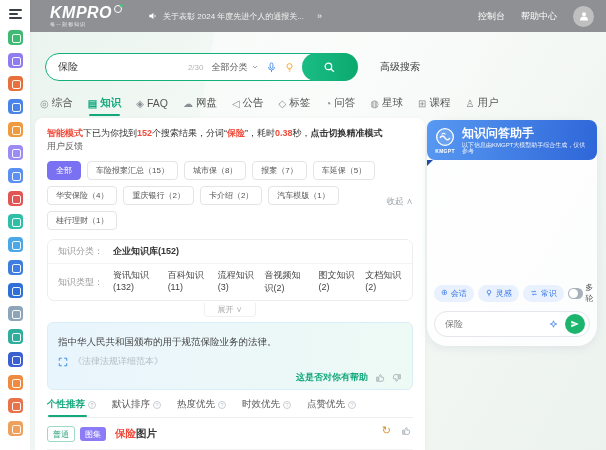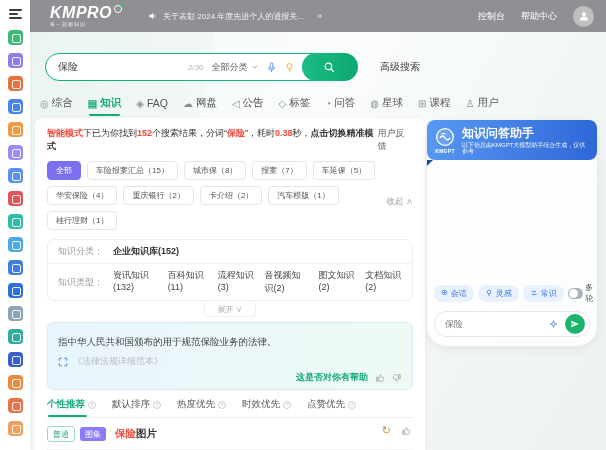--- a/index.html
+++ b/index.html
@@ -46,21 +46,21 @@
   .tabs{position:absolute;left:40px;top:96px;display:flex;gap:15px;z-index:10;}
   .tab{display:flex;align-items:center;gap:3px;font-size:10.5px;color:#555;padding-bottom:6px;position:relative;cursor:pointer;}
   .tab .tglyph{font-size:10px;color:#8a8f94;}
   .tab.active{color:#13a97c;font-weight:bold;}
   .tab.active .tglyph{color:#13a97c;}
   .tab.active::after{content:"";position:absolute;left:1px;right:1px;bottom:0;height:2px;background:#13a97c;border-radius:1px;}
 
   
   .main-card{position:absolute;left:35px;top:118px;width:390px;height:332px;background:#fff;border-radius:8px 8px 0 0;
     padding:9px 12px;overflow:hidden;z-index:10;box-shadow:0 1px 5px rgba(60,90,80,.06);}
-  .smart-row{display:flex;justify-content:space-between;font-size:9px;color:#333;}
+  .smart-row{display:flex;justify-content:space-between;font-size:9px;color:#333;flex-direction:column;}
   .red{color:#f04b3a;}.bold{font-weight:bold;}
   .feedback{color:#666;cursor:pointer;}
   .chips{position:relative;display:flex;flex-wrap:wrap;gap:6px;margin-top:8px;}
   .chip{font-size:8px;color:#555;border:1px solid #e4e4e4;border-radius:4px;padding:3px 8px;background:#fff;cursor:pointer;white-space:nowrap;}
   .chip.active{background:#7a71f2;border-color:#7a71f2;color:#fff;}
   .collapse{position:absolute;right:0;bottom:3px;font-size:8.5px;color:#9aa0a6;cursor:pointer;background:#fff;padding-left:4px;}
   .cat-box{border:1px solid #ededed;border-radius:7px;margin-top:9px;font-size:9px;}
   .cat-row{display:flex;align-items:center;gap:10px;padding:5px 10px;}
   .cat-row + .cat-row{border-top:1px solid #f3f3f3;}
   .cat-label{color:#999;white-space:nowrap;}

